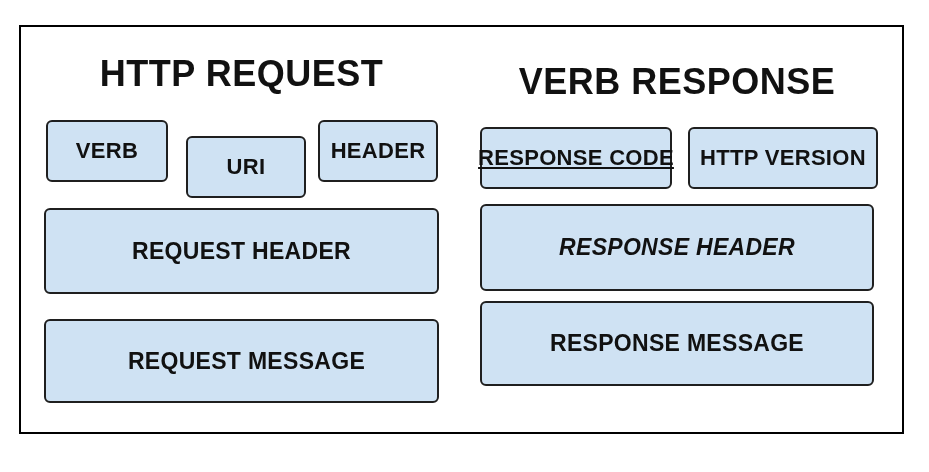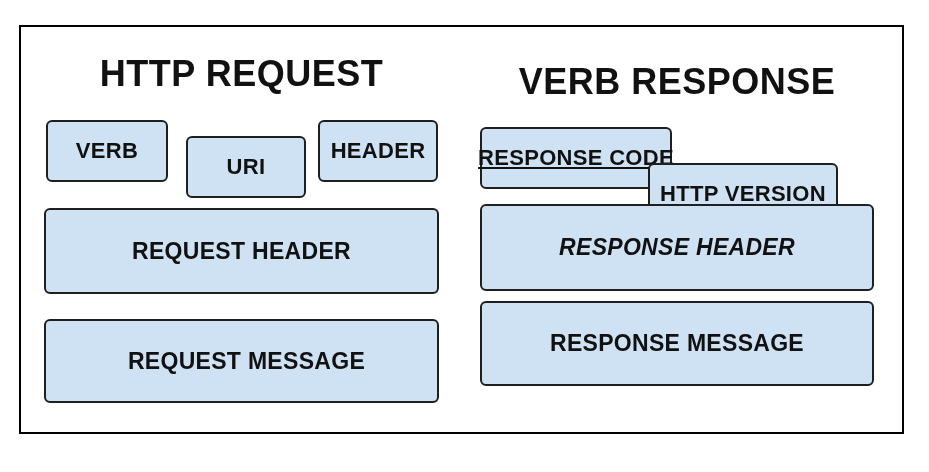--- a/index.html
+++ b/index.html
@@ -60,21 +60,21 @@
 
   
   .box.verb            { left: 25px;  top: 93px;  width: 122px; height: 62px; }
   .box.uri             { left: 165px; top: 109px;  width: 120px; height: 62px; }
   .box.version         { left: 297px; top: 93px;  width: 120px; height: 62px; }
   .box.request-header  { left: 23px;  top: 181px; width: 395px; height: 86px; }
   .box.request-message { left: 23px;  top: 292px; width: 395px; height: 84px; padding-left: 10px; }
 
   
   .box.response-code    { left: 459px; top: 100px; width: 192px; height: 62px; text-decoration: underline; }
-  .box.http-version     { left: 627px; top: 100px; width: 190px; height: 62px; margin-top: 36px; }
+  .box.http-version     { left: 667px; top: 100px; width: 190px; height: 62px; }
   .box.response-header  { left: 459px; top: 177px; width: 394px; height: 87px; font-style: italic; }
   .box.response-message { left: 459px; top: 274px; width: 394px; height: 85px; }
 </style>
 </head>
 <body>
 
 <div class="canvas">
   <div class="frame">
 
     <section>

